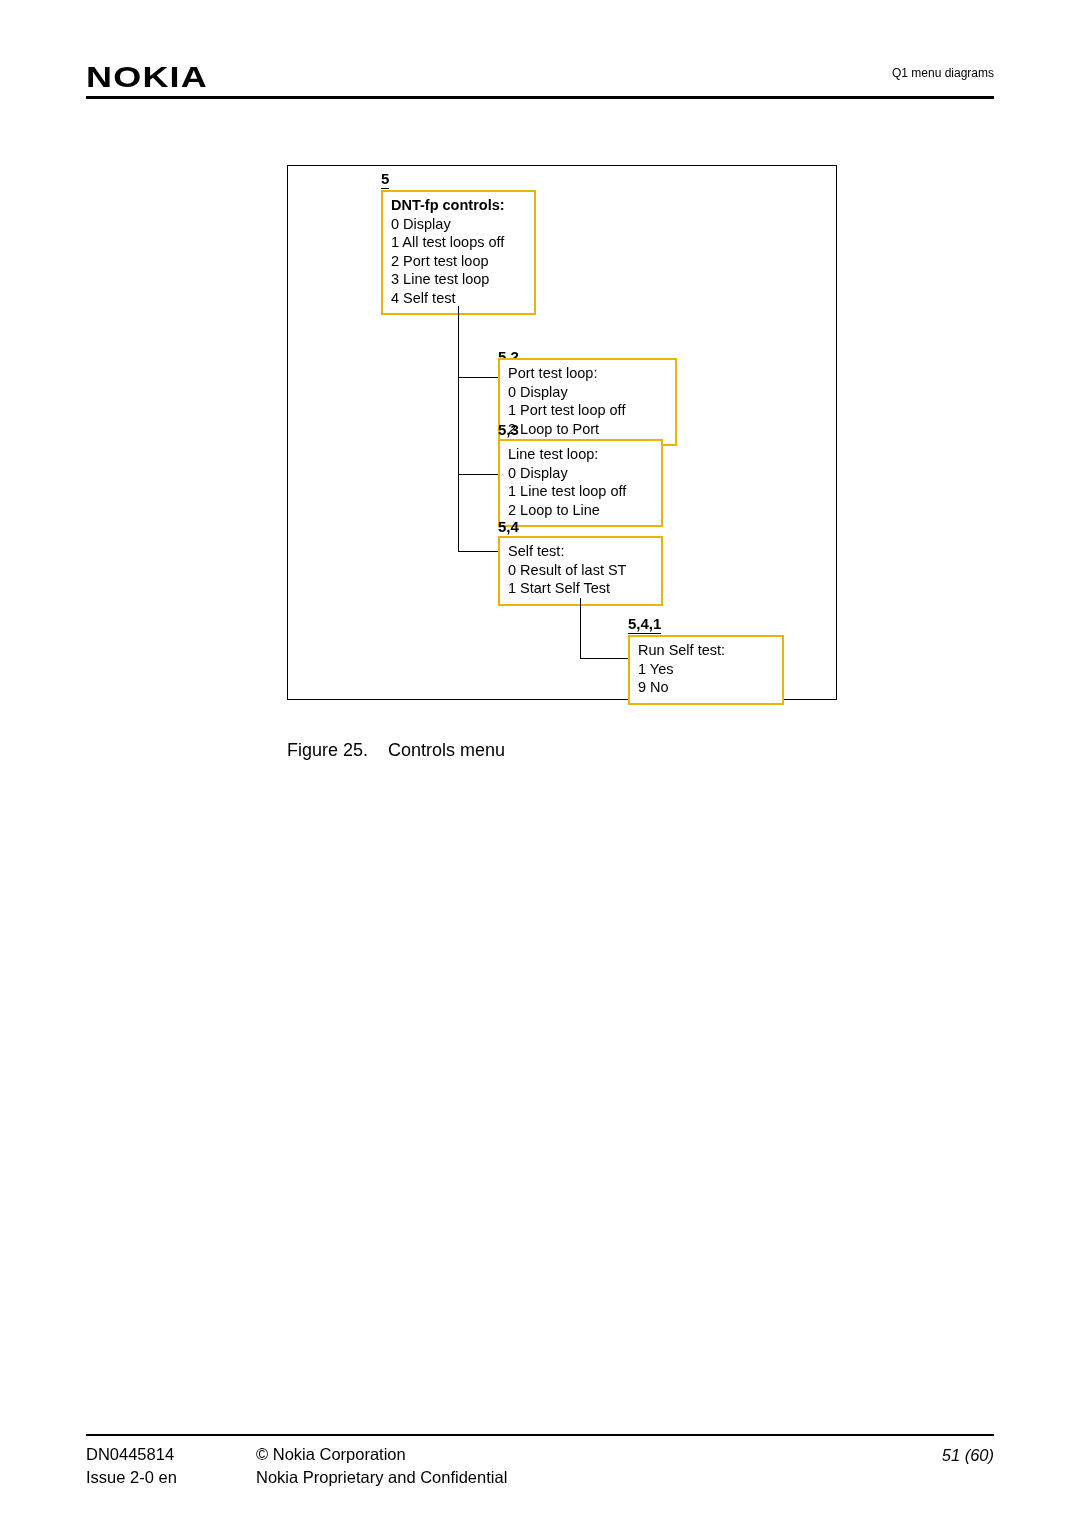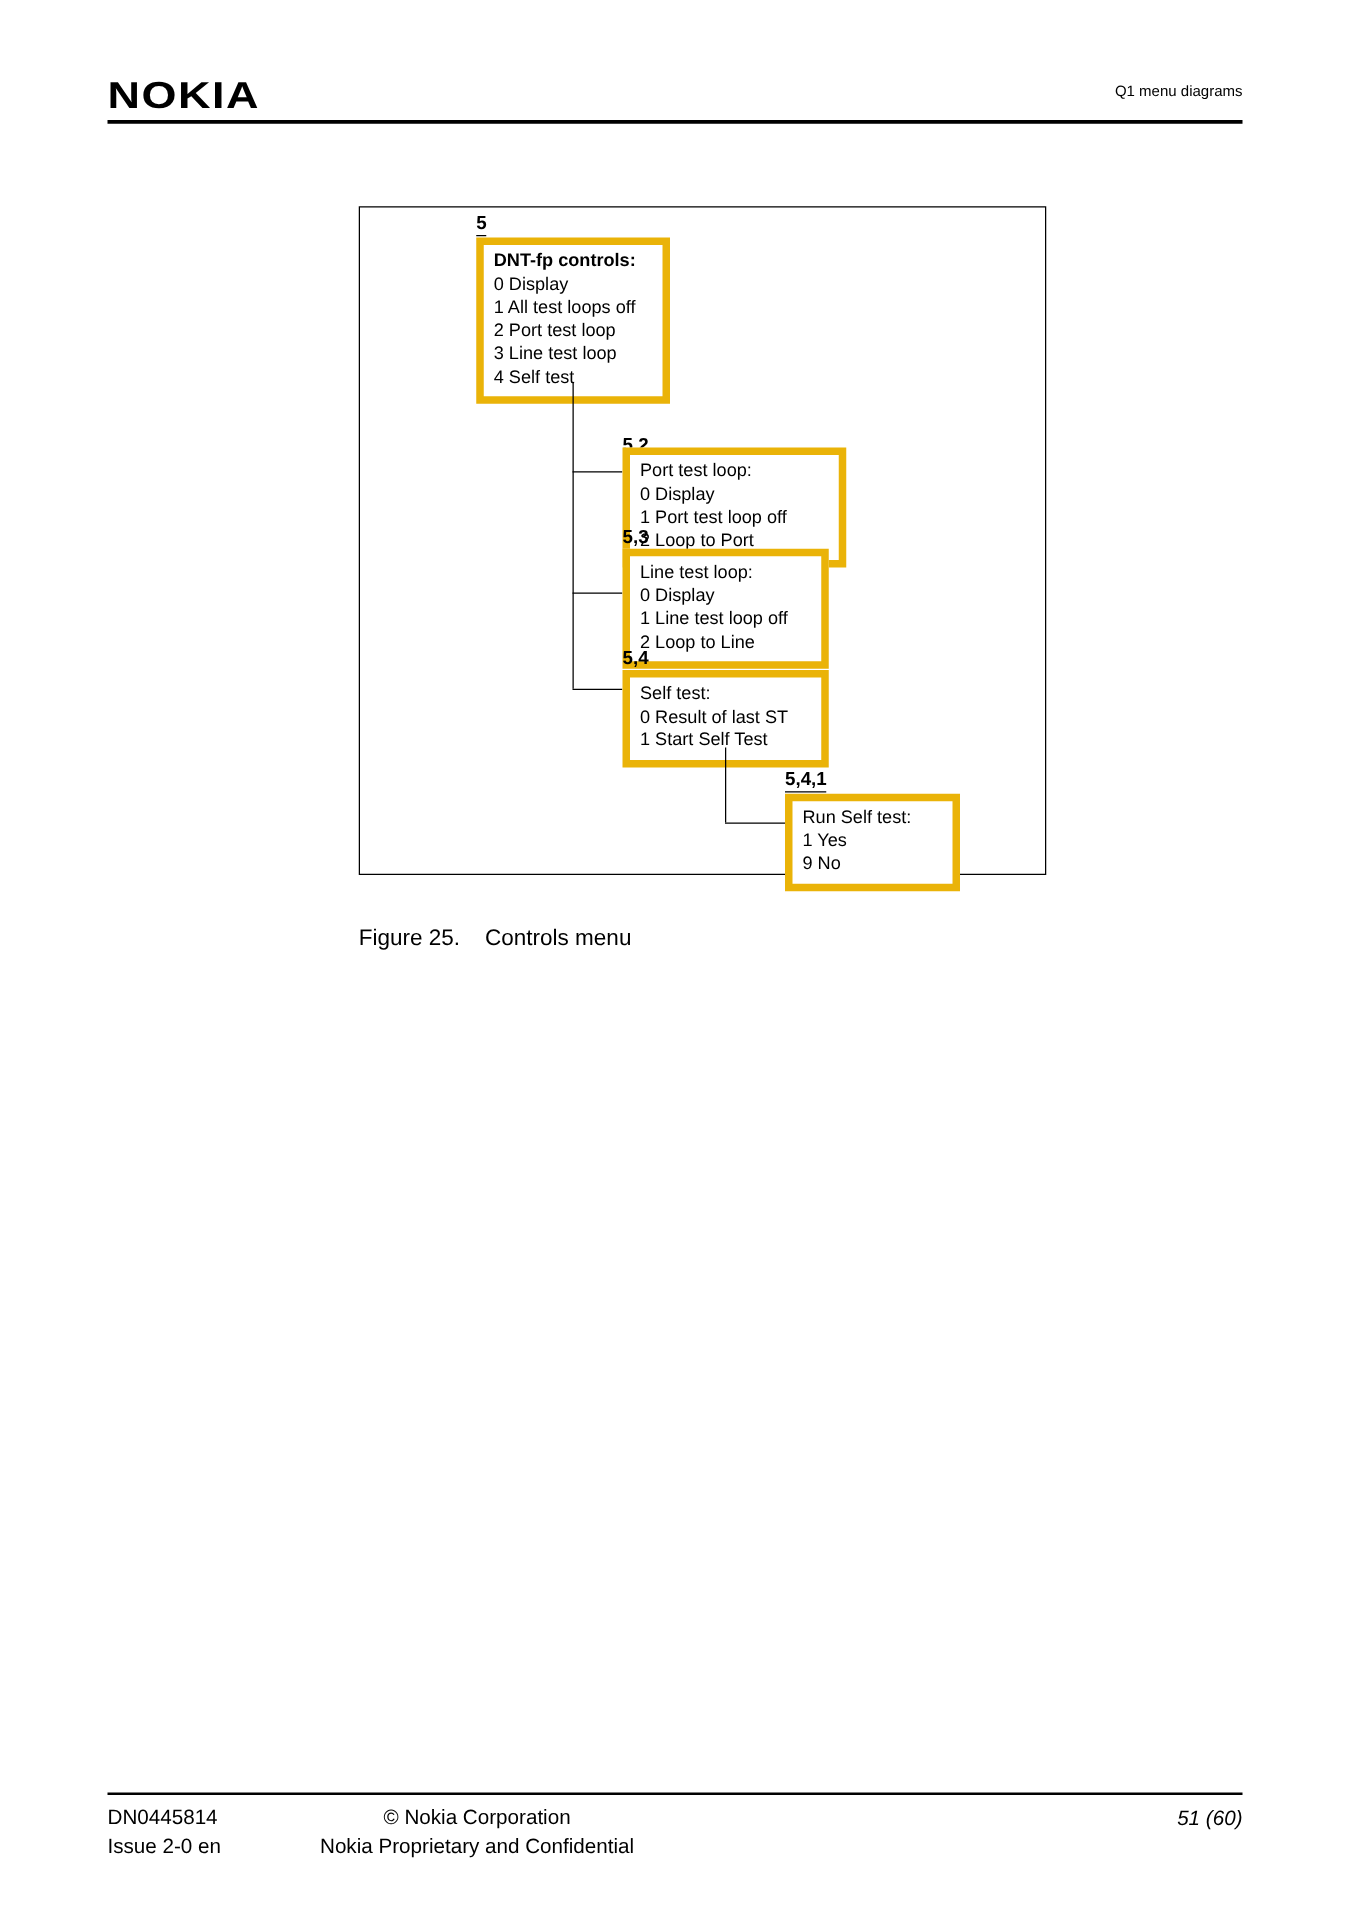--- a/index.html
+++ b/index.html
@@ -48,21 +48,21 @@
   .diagram-frame {
     position: absolute;
     left: 287px;
     top: 165px;
     width: 550px;
     height: 535px;
     border: 1px solid #000;
   }
   .menu-box {
     position: absolute;
-    border: 6px solid #eab308;
+    border: 2px solid #eab308;
     background: #fff;
     font-size: 14.5px;
     line-height: 1.28;
     padding: 4px 8px 6px 8px;
   }
   .menu-num {
     position: absolute;
     font-weight: bold;
     font-size: 15px;
   }
@@ -96,21 +96,21 @@
   }
   .footer {
     position: absolute;
     left: 86px;
     right: 86px;
     bottom: 40px;
     font-size: 16.5px;
     line-height: 1.35;
   }
   .footer .left { position: absolute; left: 0; bottom: 0; }
-  .footer .center { position: absolute; left: 170px; bottom: 0; text-align: center; }
+  .footer .center { position: absolute; left: 170px; bottom: 0; }
   .footer .right { position: absolute; right: 0; bottom: 22px; font-style: italic; }
 </style>
 </head>
 <body>
 
 <div class="page">
 
   <div class="header">
     <div class="logo">NOKIA</div>
     <div class="header-right">Q1 menu diagrams</div>
@@ -154,21 +154,21 @@
     <div class="menu-box" style="left:210px; top:370px; width:165px;">
       <div>Self test:</div>
       <div>0 Result of last ST</div>
       <div>1 Start Self Test</div>
     </div>
 
     <div class="vline" style="left:292px; top:432px; height:60px;"></div>
     <div class="hline" style="left:292px; top:492px; width:48px;"></div>
 
     <div class="menu-num underline" style="left:340px; top:449px;">5,4,1</div>
-    <div class="menu-box" style="left:340px; top:469px; width:140px;">
+    <div class="menu-box" style="left:340px; top:469px; width:156px;">
       <div>Run Self test:</div>
       <div>1 Yes</div>
       <div>9 No</div>
     </div>
 
   </div>
 
   <div class="figure-caption">
     <span>Figure 25.</span>&nbsp;&nbsp;&nbsp;&nbsp;<span>Controls menu</span>
   </div>

